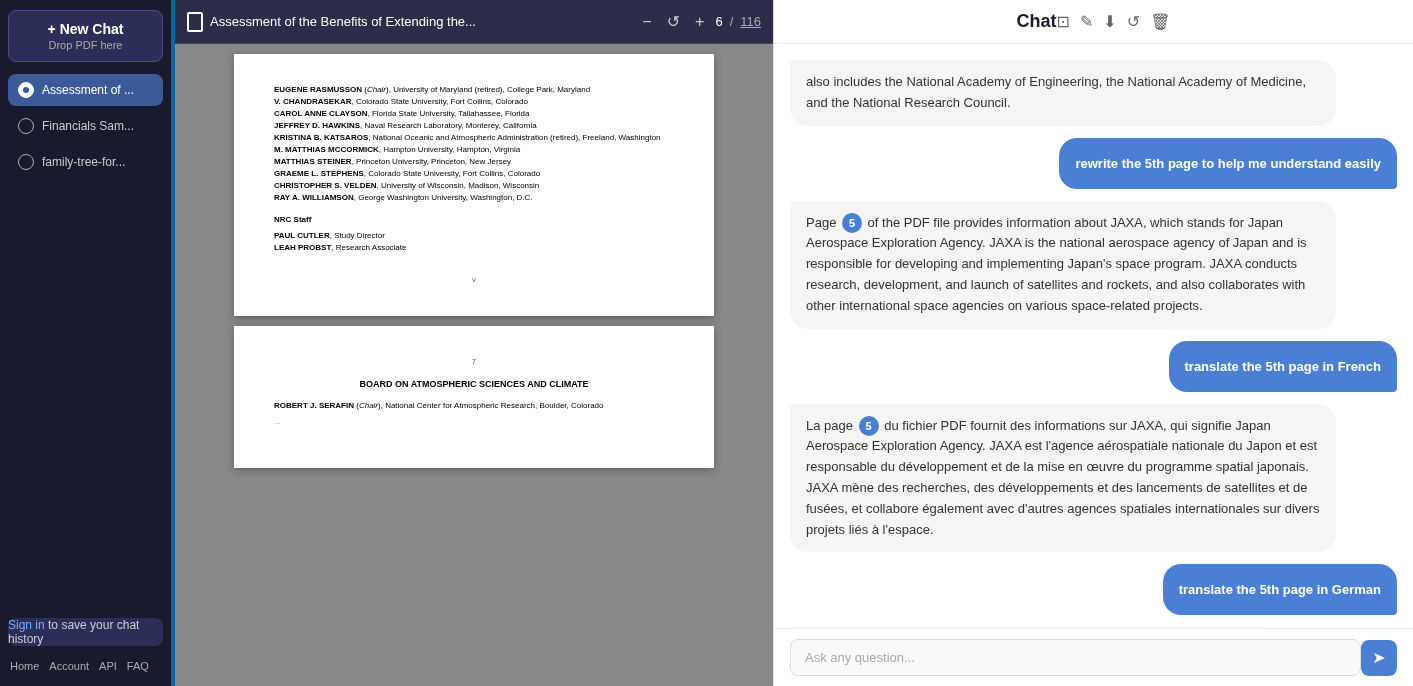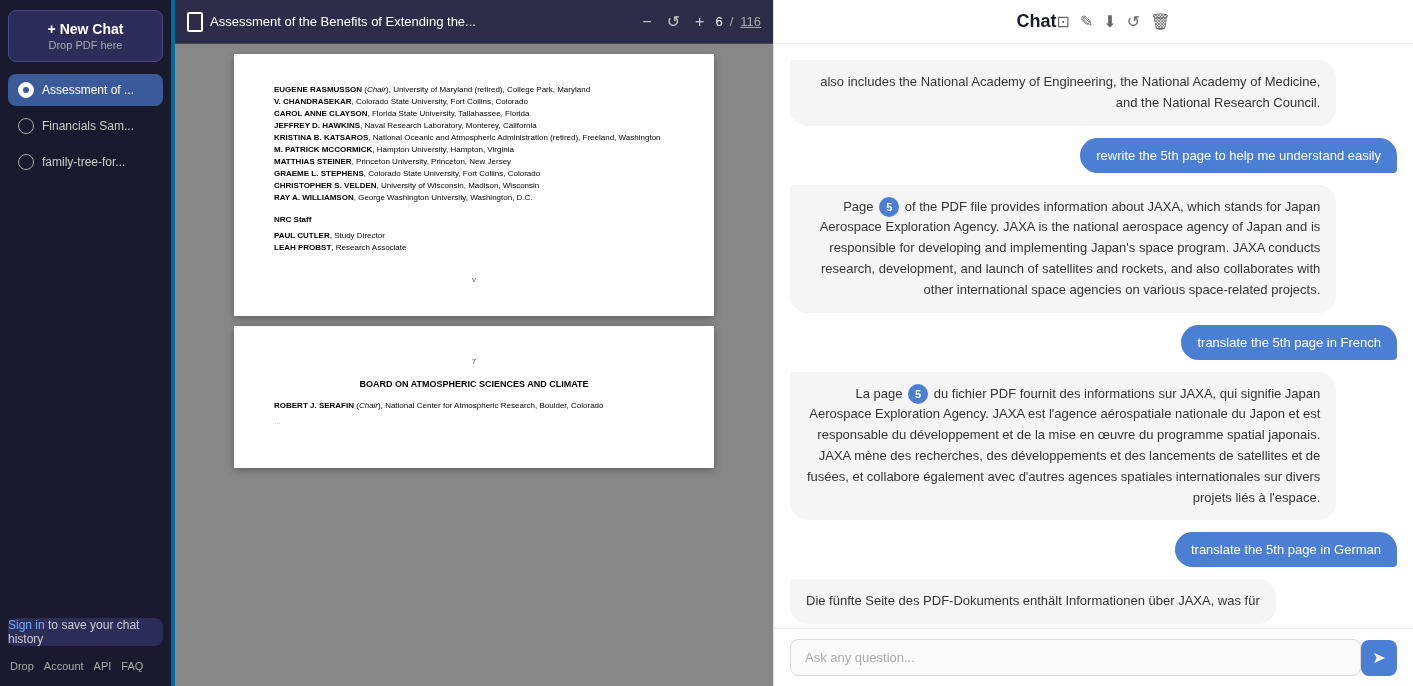--- a/index.html
+++ b/index.html
@@ -165,34 +165,34 @@
     .chat-header-icons { display: flex; gap: 10px; }
     .chat-header-icons span { cursor: pointer; color: #666; font-size: 16px; }
 
     #chat-messages {
       flex: 1;
       overflow-y: auto;
       padding: 16px;
       display: flex;
       flex-direction: column;
       gap: 12px;
-      text-align: right;
     }
     #chat-messages::-webkit-scrollbar { width: 8px; }
     #chat-messages::-webkit-scrollbar-track { background: #f5f5f5; }
     #chat-messages::-webkit-scrollbar-thumb { background: #ccc; border-radius: 4px; }
 
     .msg-user {
       align-self: flex-end;
       background: #4a7fd4;
       color: #fff;
       border-radius: 18px 18px 4px 18px;
-      padding: 10px 16px;
+      padding: 18px 16px;
       max-width: 80%;
       font-size: 13px;
+      font-weight: bold;
     }
     .msg-ai {
       align-self: flex-start;
       background: #f5f5f5;
       color: #333;
       border-radius: 4px 18px 18px 18px;
       padding: 12px 16px;
       max-width: 90%;
       font-size: 13px;
       line-height: 1.6;
@@ -267,21 +267,21 @@
       </div>
     </div>
 
   <div class="sidebar-spacer"></div>
 
   <div class="sign-in-box">
     <a href="#">Sign in</a><span> to save your chat history</span>
   </div>
 
   <div class="sidebar-footer">
-    <span>Drop</span>
+    <span>Home</span>
     <span>Account</span>
     <span>API</span>
     <span>FAQ</span>
   </div>
 </div>
 
 <div id="pdf-area">
   <div id="pdf-toolbar">
     <div class="doc-icon"></div>
     <div id="pdf-title">Assessment of the Benefits of Extending the...</div>
@@ -295,21 +295,21 @@
 
   <div id="pdf-content">
 
     <div class="pdf-page">
       <div class="staff-section">
         <p><span class="staff-name">EUGENE RASMUSSON</span> (<span class="staff-title">Chair</span>), University of Maryland (retired), College Park, Maryland</p>
         <p><span class="staff-name">V. CHANDRASEKAR</span>, Colorado State University, Fort Collins, Colorado</p>
         <p><span class="staff-name">CAROL ANNE CLAYSON</span>, Florida State University, Tallahassee, Florida</p>
         <p><span class="staff-name">JEFFREY D. HAWKINS</span>, Naval Research Laboratory, Monterey, California</p>
         <p><span class="staff-name">KRISTINA B. KATSAROS</span>, National Oceanic and Atmospheric Administration (retired), Freeland, Washington</p>
-        <p><span class="staff-name">M. PATRICK MCCORMICK</span>, Hampton University, Hampton, Virginia</p>
+        <p><span class="staff-name">M. MATTHIAS MCCORMICK</span>, Hampton University, Hampton, Virginia</p>
         <p><span class="staff-name">MATTHIAS STEINER</span>, Princeton University, Princeton, New Jersey</p>
         <p><span class="staff-name">GRAEME L. STEPHENS</span>, Colorado State University, Fort Collins, Colorado</p>
         <p><span class="staff-name">CHRISTOPHER S. VELDEN</span>, University of Wisconsin, Madison, Wisconsin</p>
         <p><span class="staff-name">RAY A. WILLIAMSON</span>, George Washington University, Washington, D.C.</p>
       </div>
       <div class="staff-section">
         <p class="nrc-label">NRC Staff</p>
         <p><span class="staff-name">PAUL CUTLER</span>, Study Director</p>
         <p><span class="staff-name">LEAH PROBST</span>, Research Associate</p>
       </div>

